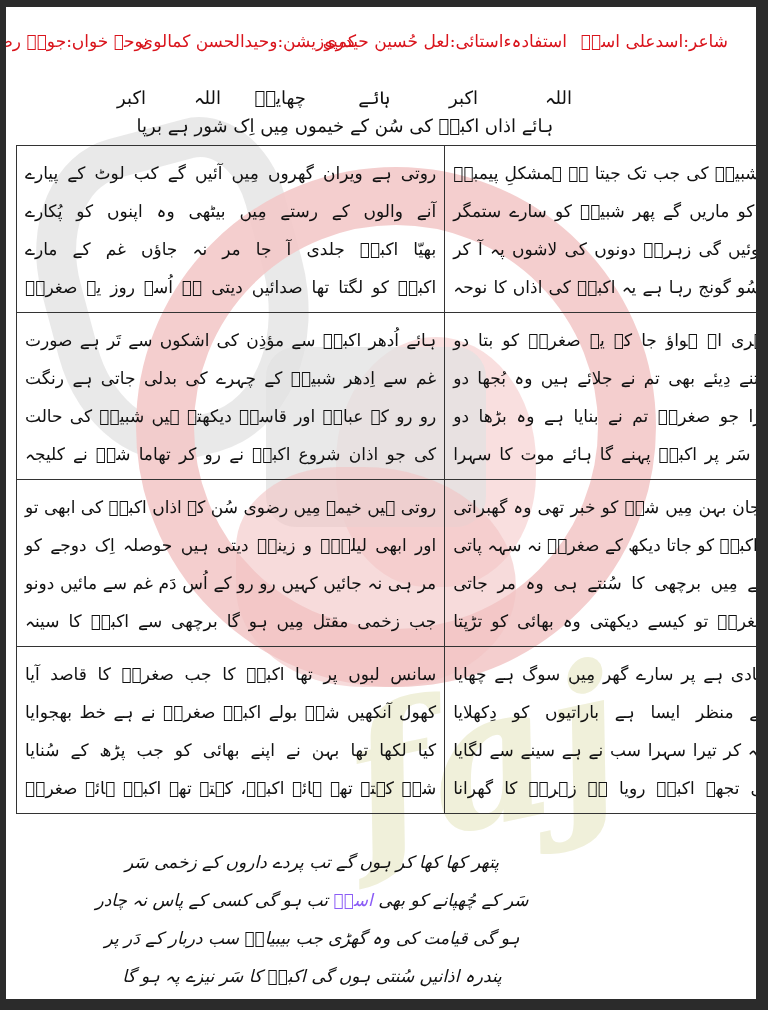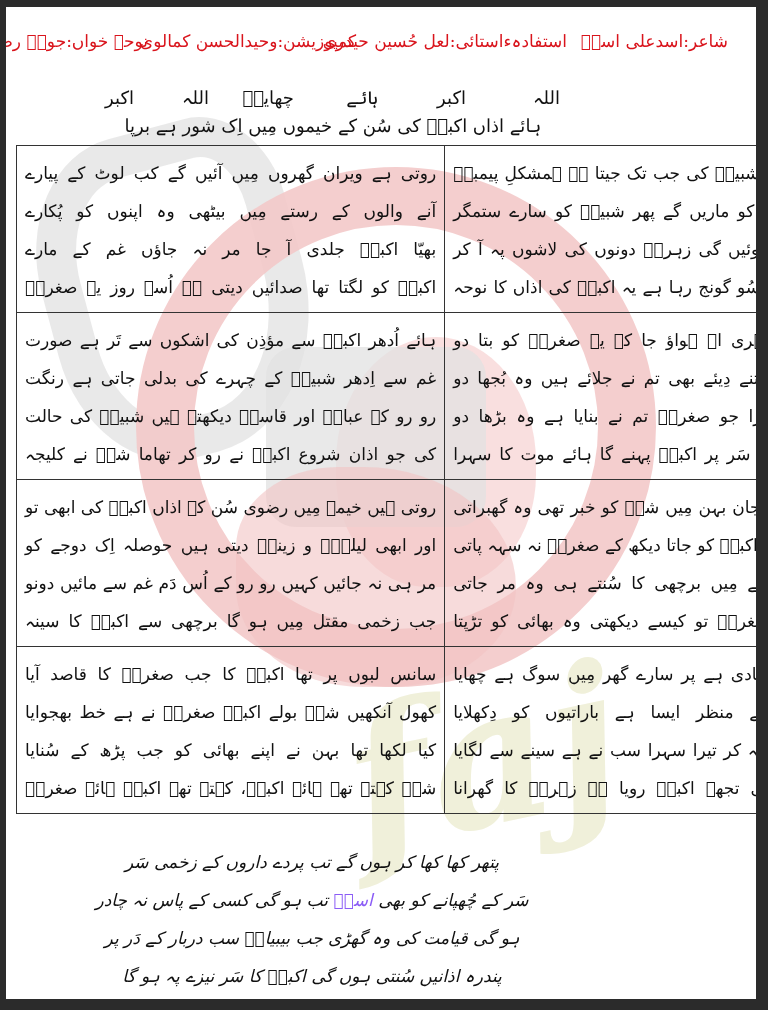--- a/index.html
+++ b/index.html
@@ -72,20 +72,21 @@
   .h-tune { right: 189px; text-align: right; }
   .h-comp { right: 400px; }
   .h-reciter { right: 608px; }
 
   .chorus {
     position: absolute; left: 0; width: 750px;
     direction: rtl;
     font-family: "DejaVu Serif", serif;
     font-size: 18px; color: #111;
     white-space: nowrap;
+    padding-left: 12px;
   }
   .chorus-words { top: 68px; }
   .chorus-words span { position: absolute; top: 12px; }
   .chorus-line { top: 108px; text-align: center; }
   .chorus-line span { display: inline-block; margin-right: 96px; }
 
   table.stanzas {
     position: absolute; left: 10px; top: 138px;
     width: 728px;
     border-collapse: collapse;

